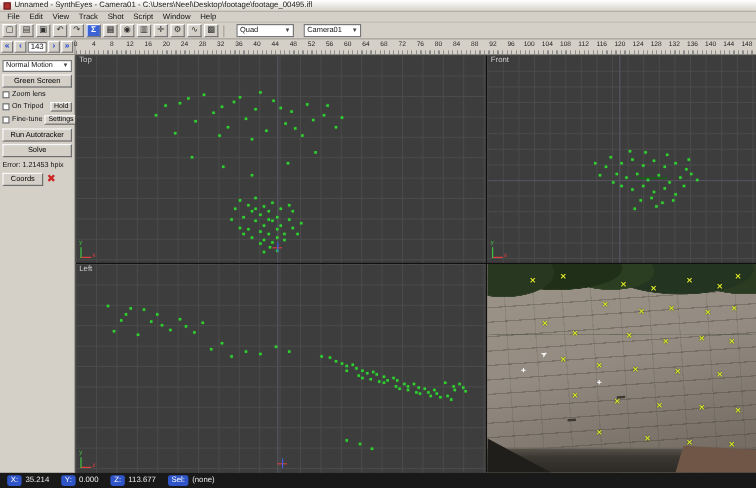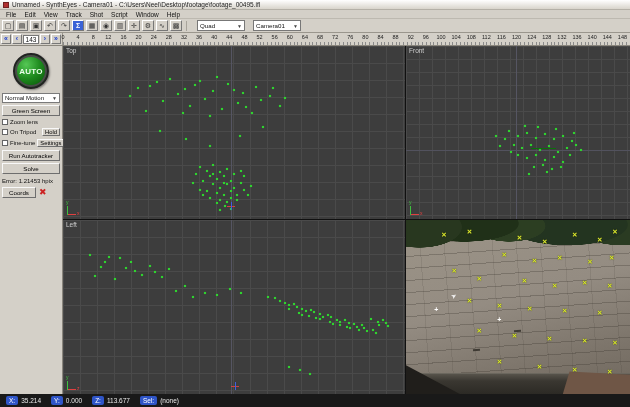--- a/index.html
+++ b/index.html
@@ -210,23 +210,20 @@
         <span class="ruler-num" style="left: 88%;">132</span>
         <span class="ruler-num" style="left: 90.6667%;">136</span>
         <span class="ruler-num" style="left: 93.3333%;">140</span>
         <span class="ruler-num" style="left: 96%;">144</span>
         <span class="ruler-num" style="left: 98.6667%;">148</span>
       </div>
   </div>
 
   <div class="main">
     <div class="panel">
-      <button class="auto-btn">
-        <span>AUTO</span>
-      </button>
       <div class="select">
         <span>Normal Motion</span>
         <span class="arrow">▼</span>
       </div>
       <button class="btn">Green Screen</button>
       <div class="chkrow">
         <span class="chk"></span>
         <span class="chklbl">Zoom lens</span>
       </div>
       <div class="chkrow">

